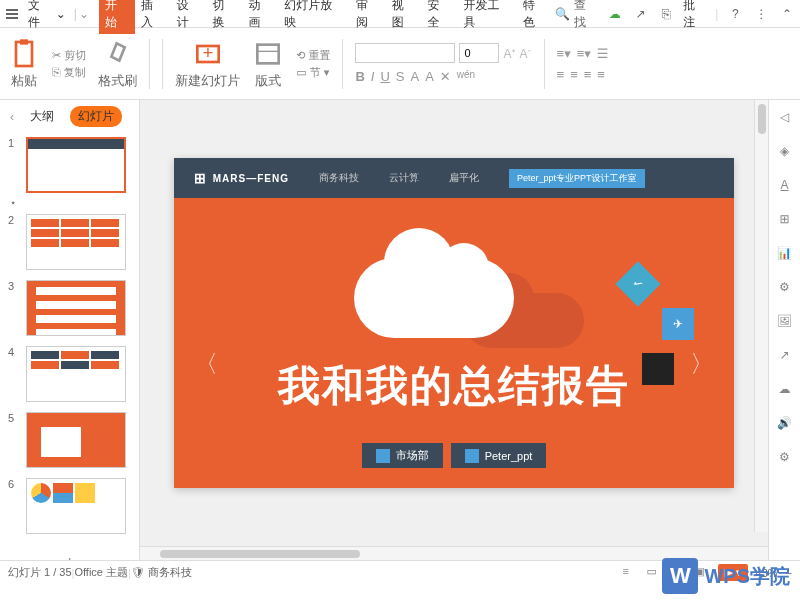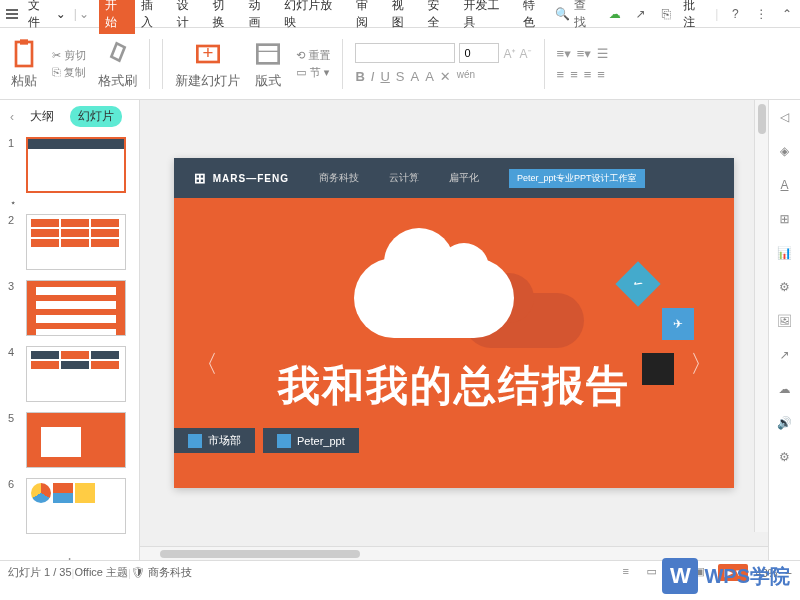--- a/index.html
+++ b/index.html
@@ -21,21 +21,21 @@
 .ribbon .small-btns div{display:flex;align-items:center;gap:3px}
 .ribbon-sep{width:1px;height:50px;background:#ddd}
 .ribbon .big-icon{width:32px;height:32px;display:flex;align-items:center;justify-content:center}
 .ribbon .fontbox{display:flex;gap:4px;align-items:center}
 .ribbon .fontbox select,.ribbon .fontbox input{height:20px;border:1px solid #ccc;font-size:11px;padding:0 4px}
 .ribbon .fmt-btns{display:flex;gap:6px;color:#999;font-size:13px}
 .content{display:flex;height:460px}
 .sidebar{width:140px;border-right:1px solid #ddd;display:flex;flex-direction:column}
 .sidebar-tabs{display:flex;gap:8px;padding:6px 10px;font-size:12px;align-items:center}
 .sidebar-tabs .st{padding:2px 8px}
-.sidebar-tabs .st.active{background:#5eead4;border-radius:10px}
+.sidebar-tabs .st.active{background:#f97316;border-radius:10px}
 .thumbs{flex:1;overflow:hidden;padding:4px 8px}
 .thumb-item{display:flex;gap:6px;margin-bottom:10px;align-items:flex-start}
 .thumb-item .num{font-size:11px;color:#666;width:12px}
 .thumb-item .thumb{width:100px;height:56px;border:1px solid #ccc;background:#fff;position:relative;overflow:hidden}
 .thumb-item.active .thumb{border:2px solid #e96030}
 .thumb1{background:#e96030}
 .thumb1::before{content:"";position:absolute;top:8px;left:8px;width:25px;height:15px;background:#fff;border-radius:50%}
 .thumb1::after{content:"";position:absolute;top:0;left:0;right:0;height:10px;background:#3a4a5a}
 .add-slide{text-align:center;font-size:20px;color:#999;padding:8px}
 .canvas-area{flex:1;background:#f0f0f0;position:relative;display:flex;flex-direction:column}
@@ -46,21 +46,21 @@
 .slide-header .nav-item{color:#ccc}
 .slide-header .badge{background:#4a9fd8;padding:3px 8px;font-size:9px}
 .slide-body{position:relative;height:290px}
 .cloud{position:absolute;background:#fff;border-radius:50px}
 .cloud1{width:160px;height:80px;top:60px;left:180px}
 .cloud1::before{content:"";position:absolute;width:70px;height:70px;background:#fff;border-radius:50%;top:-30px;left:30px}
 .cloud1::after{content:"";position:absolute;width:50px;height:50px;background:#fff;border-radius:50%;top:-15px;left:85px}
 .cloud2{width:120px;height:55px;top:95px;left:290px;background:#d45530}
 .cloud2::before{content:"";position:absolute;width:50px;height:50px;background:#d45530;border-radius:50%;top:-20px;left:20px}
 .slide-title{position:absolute;top:160px;left:0;right:0;text-align:center;color:#fff;font-size:42px;font-weight:bold;letter-spacing:2px}
-.slide-footer{position:absolute;bottom:35px;left:0;right:0;display:flex;justify-content:flex-start;gap:8px}
+.slide-footer{position:absolute;bottom:20px;left:0;right:0;display:flex;justify-content:center;gap:8px}
 .slide-footer .tag{background:#3a4a5a;color:#fff;padding:5px 14px;font-size:11px;display:flex;align-items:center;gap:6px}
 .slide-footer .tag .ic{width:14px;height:14px;background:#4a9fd8}
 .float-icon{position:absolute;width:32px;height:32px;display:flex;align-items:center;justify-content:center;color:#fff}
 .fi1{top:70px;right:80px;background:#4ac;transform:rotate(45deg)}
 .fi2{top:110px;right:40px;background:#4a9fd8}
 .fi3{top:155px;right:60px;background:#222;font-size:18px}
 .arrow{position:absolute;top:150px;color:#fff;font-size:24px;opacity:.7}
 .arrow.left{left:20px}
 .arrow.right{right:20px}
 .hscroll{height:14px;background:#f5f5f5;border-top:1px solid #ddd;position:relative}

